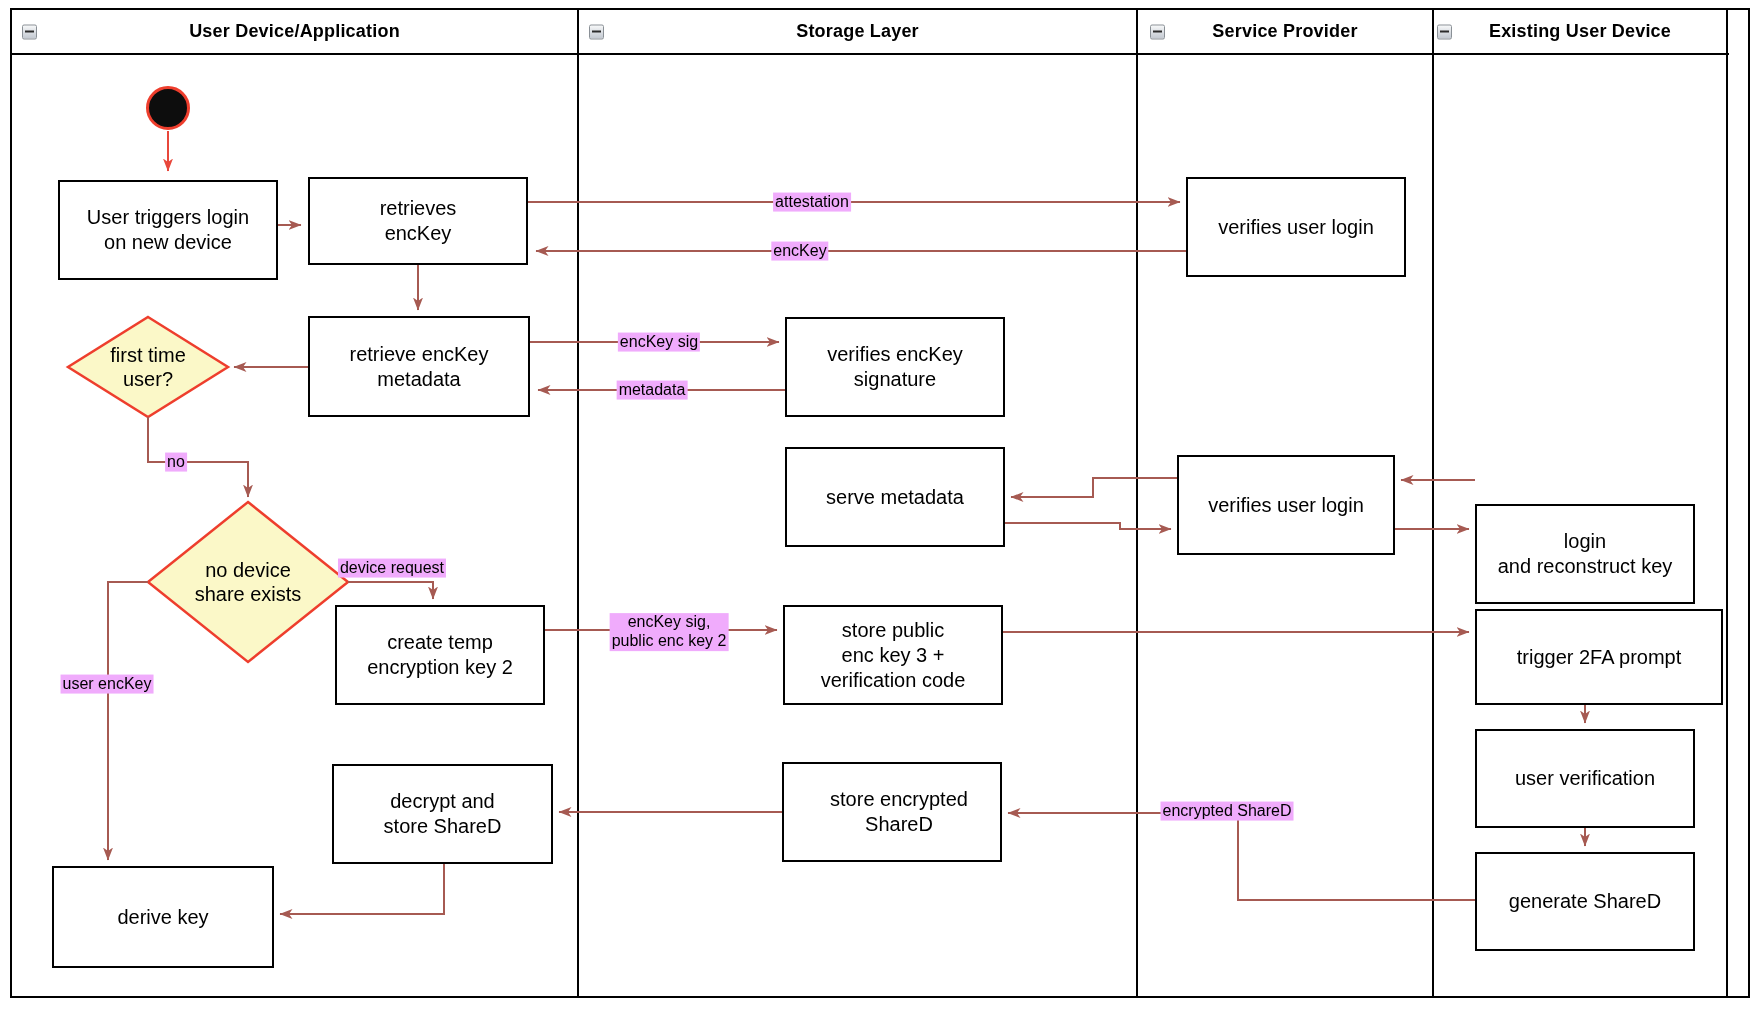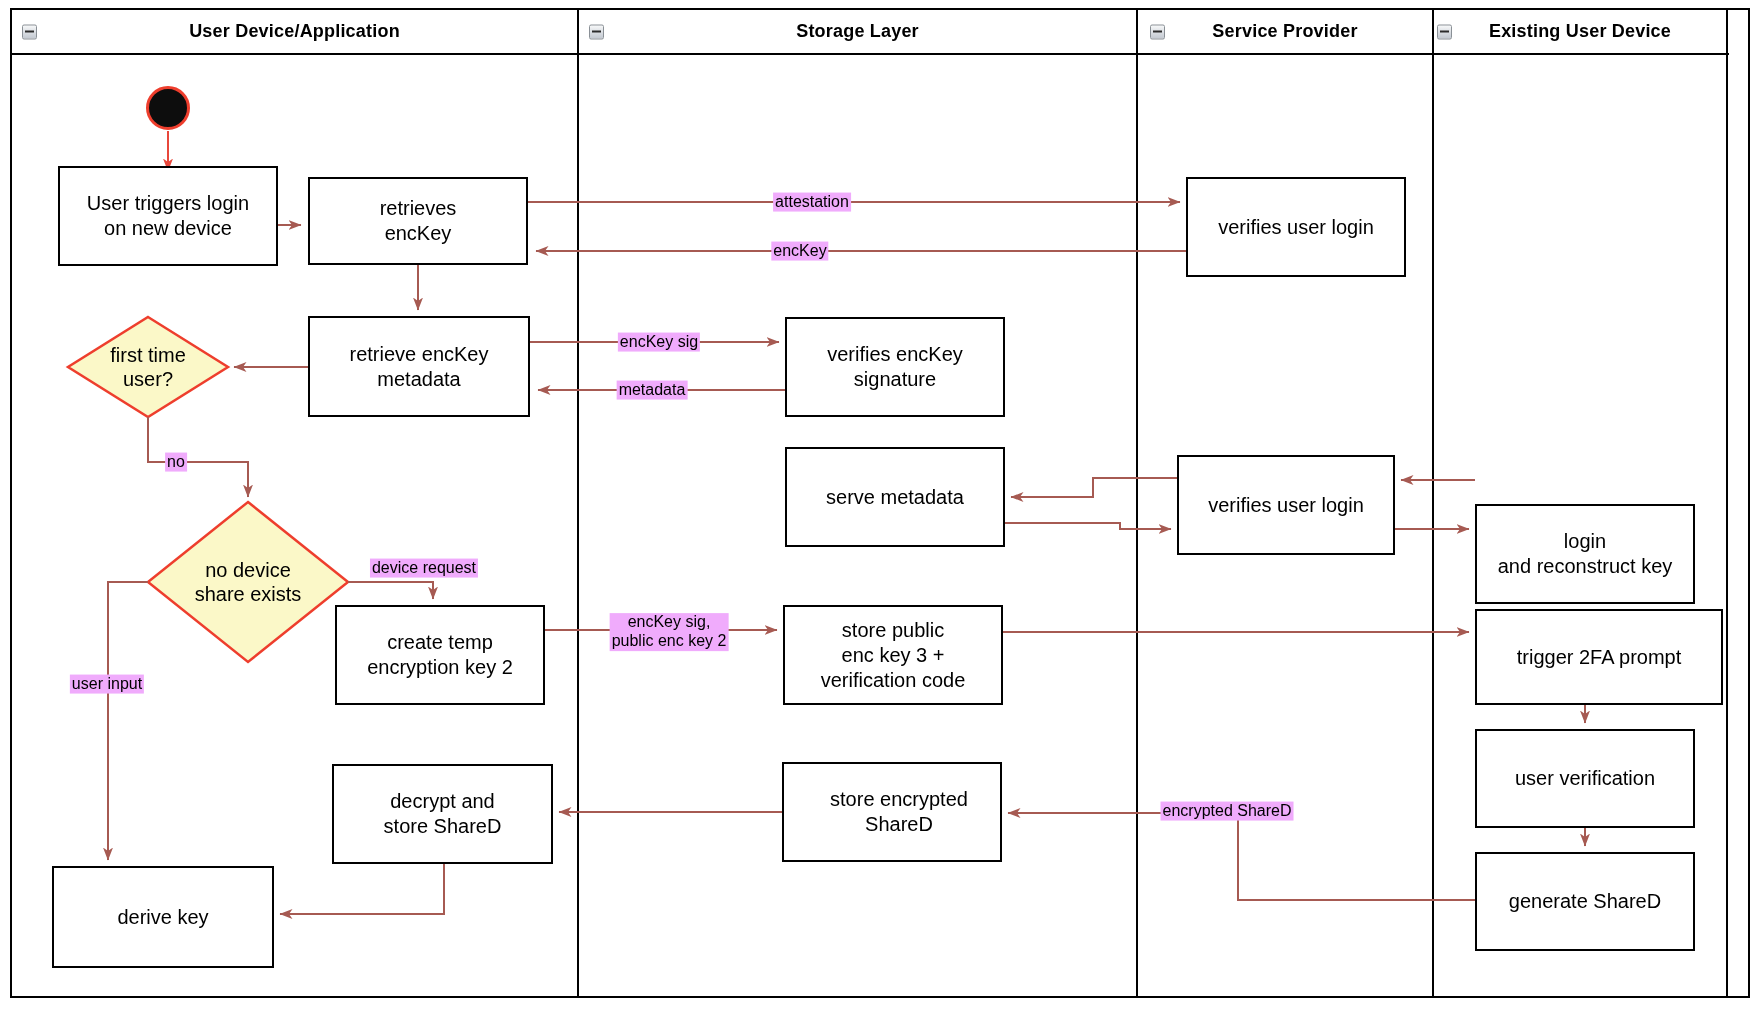--- a/index.html
+++ b/index.html
@@ -94,21 +94,21 @@
     <polyline points="1005,523 1120,523 1120,529 1171,529" fill="none" stroke="#A65A52" stroke-width="2" marker-end="url(#ah-flow)"></polyline>
     <polyline points="1475,480 1401,480" fill="none" stroke="#A65A52" stroke-width="2" marker-end="url(#ah-flow)"></polyline>
     <polyline points="1395,529 1469,529" fill="none" stroke="#A65A52" stroke-width="2" marker-end="url(#ah-flow)"></polyline>
     <polyline points="1585,556 1585,603" fill="none" stroke="#A65A52" stroke-width="2" marker-end="url(#ah-flow)"></polyline>
     <polyline points="1585,705 1585,723" fill="none" stroke="#A65A52" stroke-width="2" marker-end="url(#ah-flow)"></polyline>
     <polyline points="1585,828 1585,846" fill="none" stroke="#A65A52" stroke-width="2" marker-end="url(#ah-flow)"></polyline>
     <polyline points="444,864 444,914 280,914" fill="none" stroke="#A65A52" stroke-width="2" marker-end="url(#ah-flow)"></polyline>
   </svg>
 
 <div class="start-node" style="left: 146px; top: 86px; width: 44px; height: 44px;"></div>
-<div class="action" style="left: 58px; top: 166px; width: 220px; height: 100px;">User triggers login
+<div class="action" style="left: 58px; top: 180px; width: 220px; height: 100px;">User triggers login
 on new device</div>
 <div class="action" style="left: 308px; top: 177px; width: 220px; height: 88px;">retrieves
 encKey</div>
 <div class="decision-label" style="left: 148px; top: 367px;">first time
 user?</div>
 <div class="action" style="left: 308px; top: 316px; width: 222px; height: 101px;">retrieve encKey
 metadata</div>
 <div class="decision-label" style="left: 248px; top: 582px;">no device
 share exists</div>
 <div class="action" style="left: 335px; top: 605px; width: 210px; height: 100px;">create temp
@@ -129,17 +129,17 @@
 <div class="action" style="left: 1475px; top: 456px; width: 220px; height: 100px; margin-top: 48px;">login
 and reconstruct key</div>
 <div class="action" style="left: 1475px; top: 609px; width: 248px; height: 96px;">trigger 2FA prompt</div>
 <div class="action" style="left: 1475px; top: 729px; width: 220px; height: 99px;">user verification</div>
 <div class="action" style="left: 1475px; top: 852px; width: 220px; height: 99px;">generate ShareD</div>
 <div class="edge-label" style="left: 812px; top: 202px;">attestation</div>
 <div class="edge-label" style="left: 800px; top: 251px;">encKey</div>
 <div class="edge-label" style="left: 659px; top: 342px;">encKey sig</div>
 <div class="edge-label" style="left: 652px; top: 390px;">metadata</div>
 <div class="edge-label" style="left: 176px; top: 462px;">no</div>
-<div class="edge-label" style="left: 424px; top: 568px; text-align: right;">device request</div>
+<div class="edge-label" style="left: 392px; top: 568px; text-align: right;">device request</div>
 <div class="edge-label" style="left: 669px; top: 632px;">encKey sig,
 public enc key 2</div>
-<div class="edge-label" style="left: 107px; top: 684px;">user input</div>
+<div class="edge-label" style="left: 107px; top: 684px;">user encKey</div>
 <div class="edge-label" style="left: 1227px; top: 811px;">encrypted ShareD</div>
 
 </body></html>

